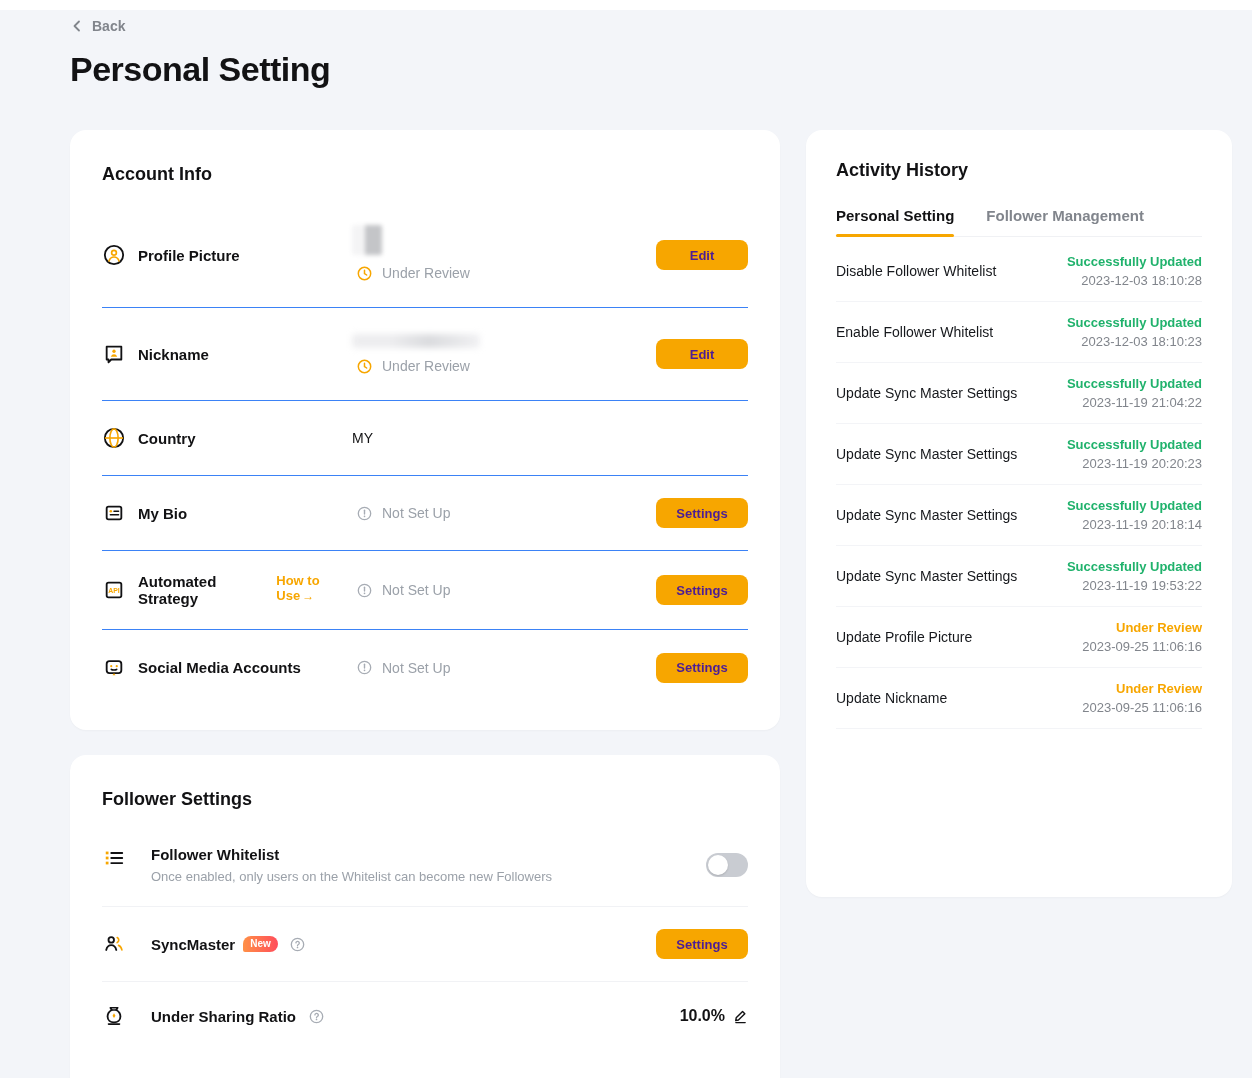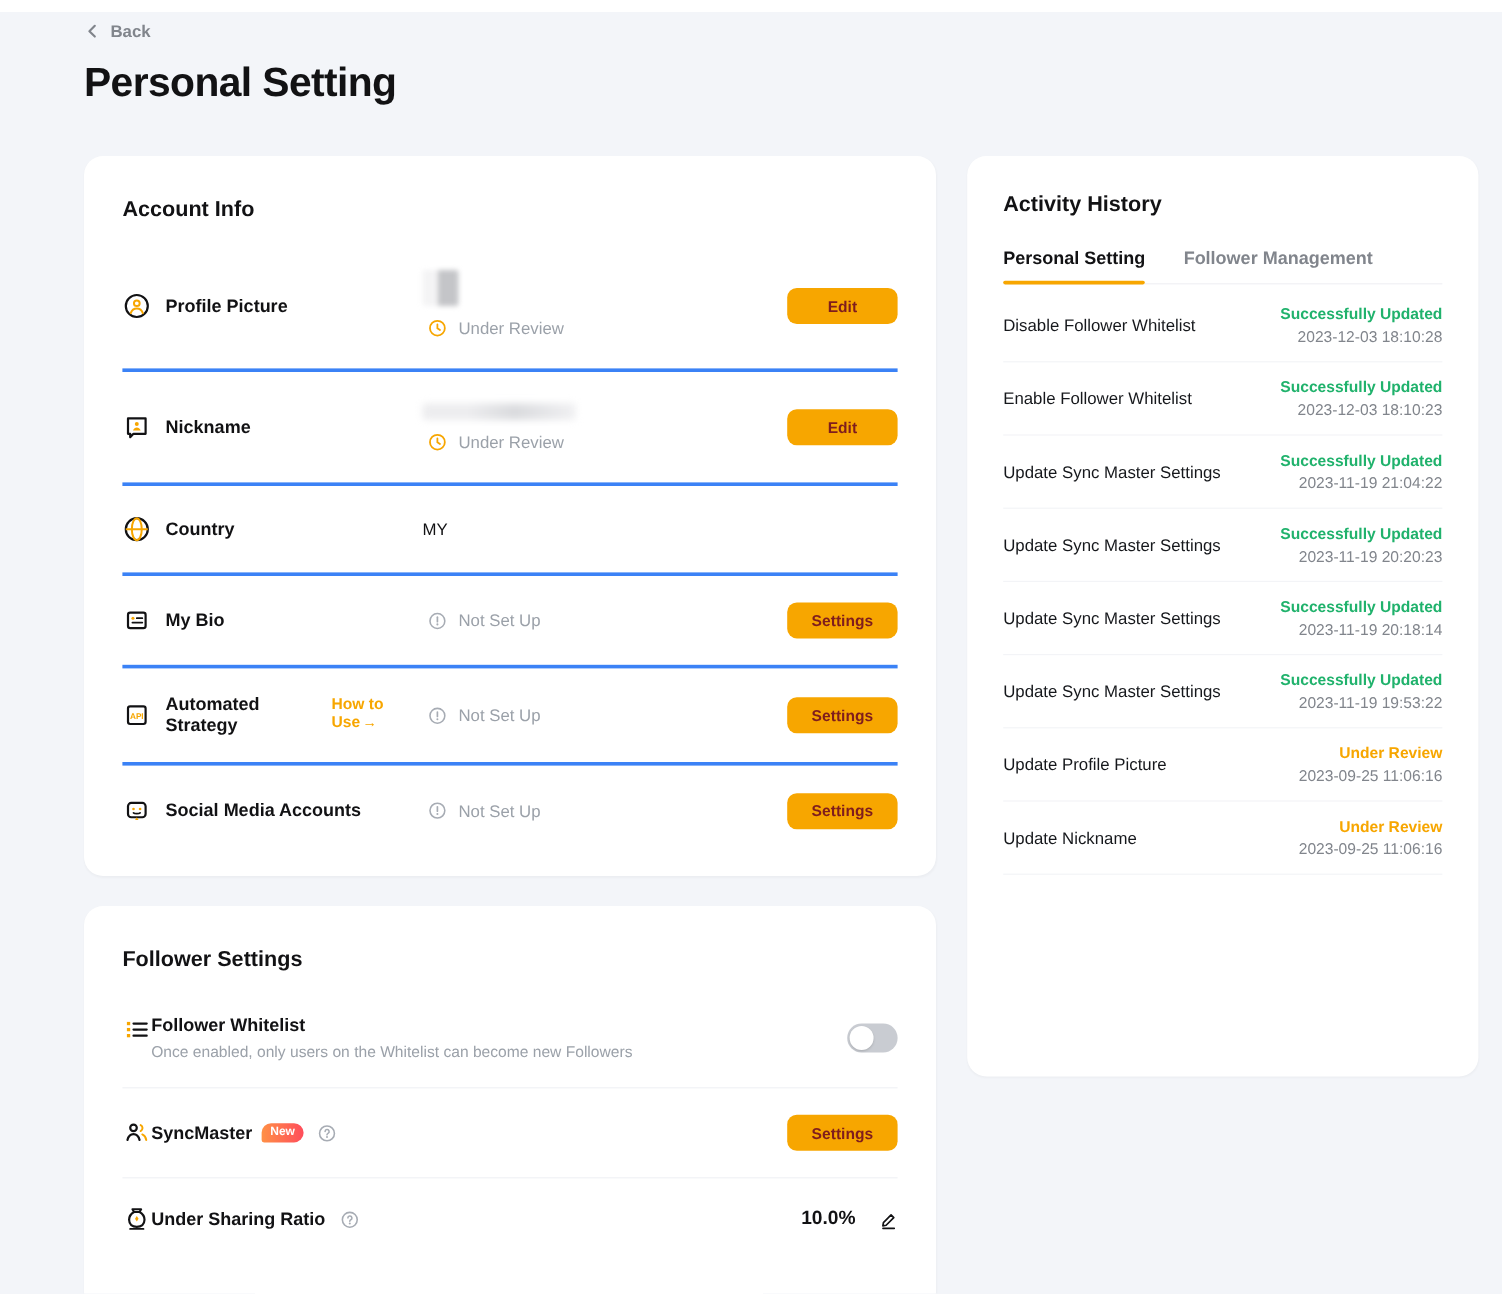--- a/index.html
+++ b/index.html
@@ -19,60 +19,60 @@
   .card { position:absolute; background:#ffffff; border-radius:16px; box-shadow:0 1px 2px rgba(20,24,40,0.03); }
   .card-account  { left:70px;  top:130px; width:710px; height:600px; padding:34px 32px; }
   .card-follower { left:70px;  top:755px; width:710px; height:560px; padding:34px 32px; }
   .card-activity { left:806px; top:130px; width:426px; height:767px; padding:30px 30px; }
 
   .card-heading { font-size:18px; font-weight:800; color:#121214; }
 
   
   .acc-rows { margin-top:18px; }
   .acc-row { display:grid; grid-template-columns:250px 1fr 92px; align-items:center;
-    padding:22px 0; border-bottom:3px solid #3b82f6; min-height:75px; }
+    padding:22px 0; border-bottom:1px solid #3b82f6; min-height:75px; }
   .acc-row:last-child { border-bottom:none; }
   .row-label { display:flex; align-items:center; gap:12px; }
   .row-label .lbl { font-size:15px; font-weight:700; color:#121214; }
   .label-stack { display:flex; flex-direction:row; gap:11px; }
   .howto-link { font-size:13px; font-weight:600; color:#f7a600; cursor:pointer; }
   .howto-link::after { content:"\2192"; margin-left:2px; font-size:12px; }
 
   .mid-col { display:flex; flex-direction:column; gap:6px; align-items:flex-start; }
   .img-blur { width:30px; height:30px; border-radius:2px;
     background:linear-gradient(90deg,#f4f4f5 42%,#c4c5c8 42%); filter:blur(2px); }
   .text-blur { width:128px; height:14px; border-radius:3px; margin-top:4px;
     background:linear-gradient(90deg,#ededef 30%,#dadbde 60%,#f1f1f3 100%); filter:blur(3px); }
   .status-line { display:flex; align-items:center; gap:6px; font-size:14px; color:#9ba1a9; }
   .country-val { font-size:14px; color:#121214; }
 
   .btn { width:92px; height:30px; border:none; border-radius:8px; background:#f7a600;
-    color:#7f1d1d; font-size:13px; font-weight:700; font-family:inherit; cursor:pointer; justify-self:end; }
+    color:#4c1d95; font-size:13px; font-weight:700; font-family:inherit; cursor:pointer; justify-self:end; }
 
   .gray-circle-icon { width:15px; height:15px; flex:0 0 auto; }
 
   
   .fs-rows { margin-top:14px; }
   .fs-row { display:flex; align-items:center; justify-content:space-between;
     padding:22px 0; border-bottom:1px solid #f1f2f5; }
   .fs-row:last-child { border-bottom:none; }
-  .fs-left { display:flex; align-items:flex-start; gap:0; }
+  .fs-left { display:flex; align-items:flex-start; gap:25px; }
   .fs-title-line { display:flex; align-items:center; gap:8px; }
   .fs-lbl { font-size:15px; font-weight:700; color:#121214; }
   .fs-desc { font-size:13px; color:#9ba1a9; margin-top:6px; }
   .badge-new { display:inline-block; padding:2px 7px 3px; border-radius:8px 8px 8px 2px;
     background:linear-gradient(90deg,#ff9046,#ff4d5b); color:#fff; font-size:10px; font-weight:700; }
   .toggle { width:42px; height:24px; border-radius:12px; background:#c9ccd2; position:relative; cursor:pointer; flex:0 0 auto; }
   .toggle .knob { position:absolute; top:2px; left:2px; width:20px; height:20px; border-radius:50%; background:#fff;
     box-shadow:0 1px 2px rgba(0,0,0,0.15); }
   .progress-line { display:flex; align-items:center; gap:10px; margin-top:10px; }
   .progress-track { width:190px; height:8px; border-radius:4px; background:#f2f3f5; overflow:hidden; }
   .progress-fill { height:100%; border-radius:4px; background:linear-gradient(90deg,#ffd43d,#f7a600,#ef8f00); }
   .progress-text { font-size:13px; color:#9ba1a9; }
-  .profit-right { display:flex; align-items:flex-end; gap:20px; }
+  .profit-right { display:flex; align-items:center; gap:8px; }
   .profit-val { font-size:16px; font-weight:800; color:#121214; }
   .edit-pencil { cursor:pointer; display:flex; }
 
   
   .tabs { display:flex; gap:32px; margin-top:26px; border-bottom:1px solid #f0f1f4; }
   .tab { font-size:15px; padding-bottom:12px; cursor:pointer; position:relative; color:#81858c; font-weight:600; }
   .tab.active { color:#121214; font-weight:800; }
   .tab.active::after { content:""; position:absolute; left:0; right:0; bottom:-1px; height:3px;
     background:#f7a600; border-radius:2px; }
   .act-rows { margin-top:4px; }

